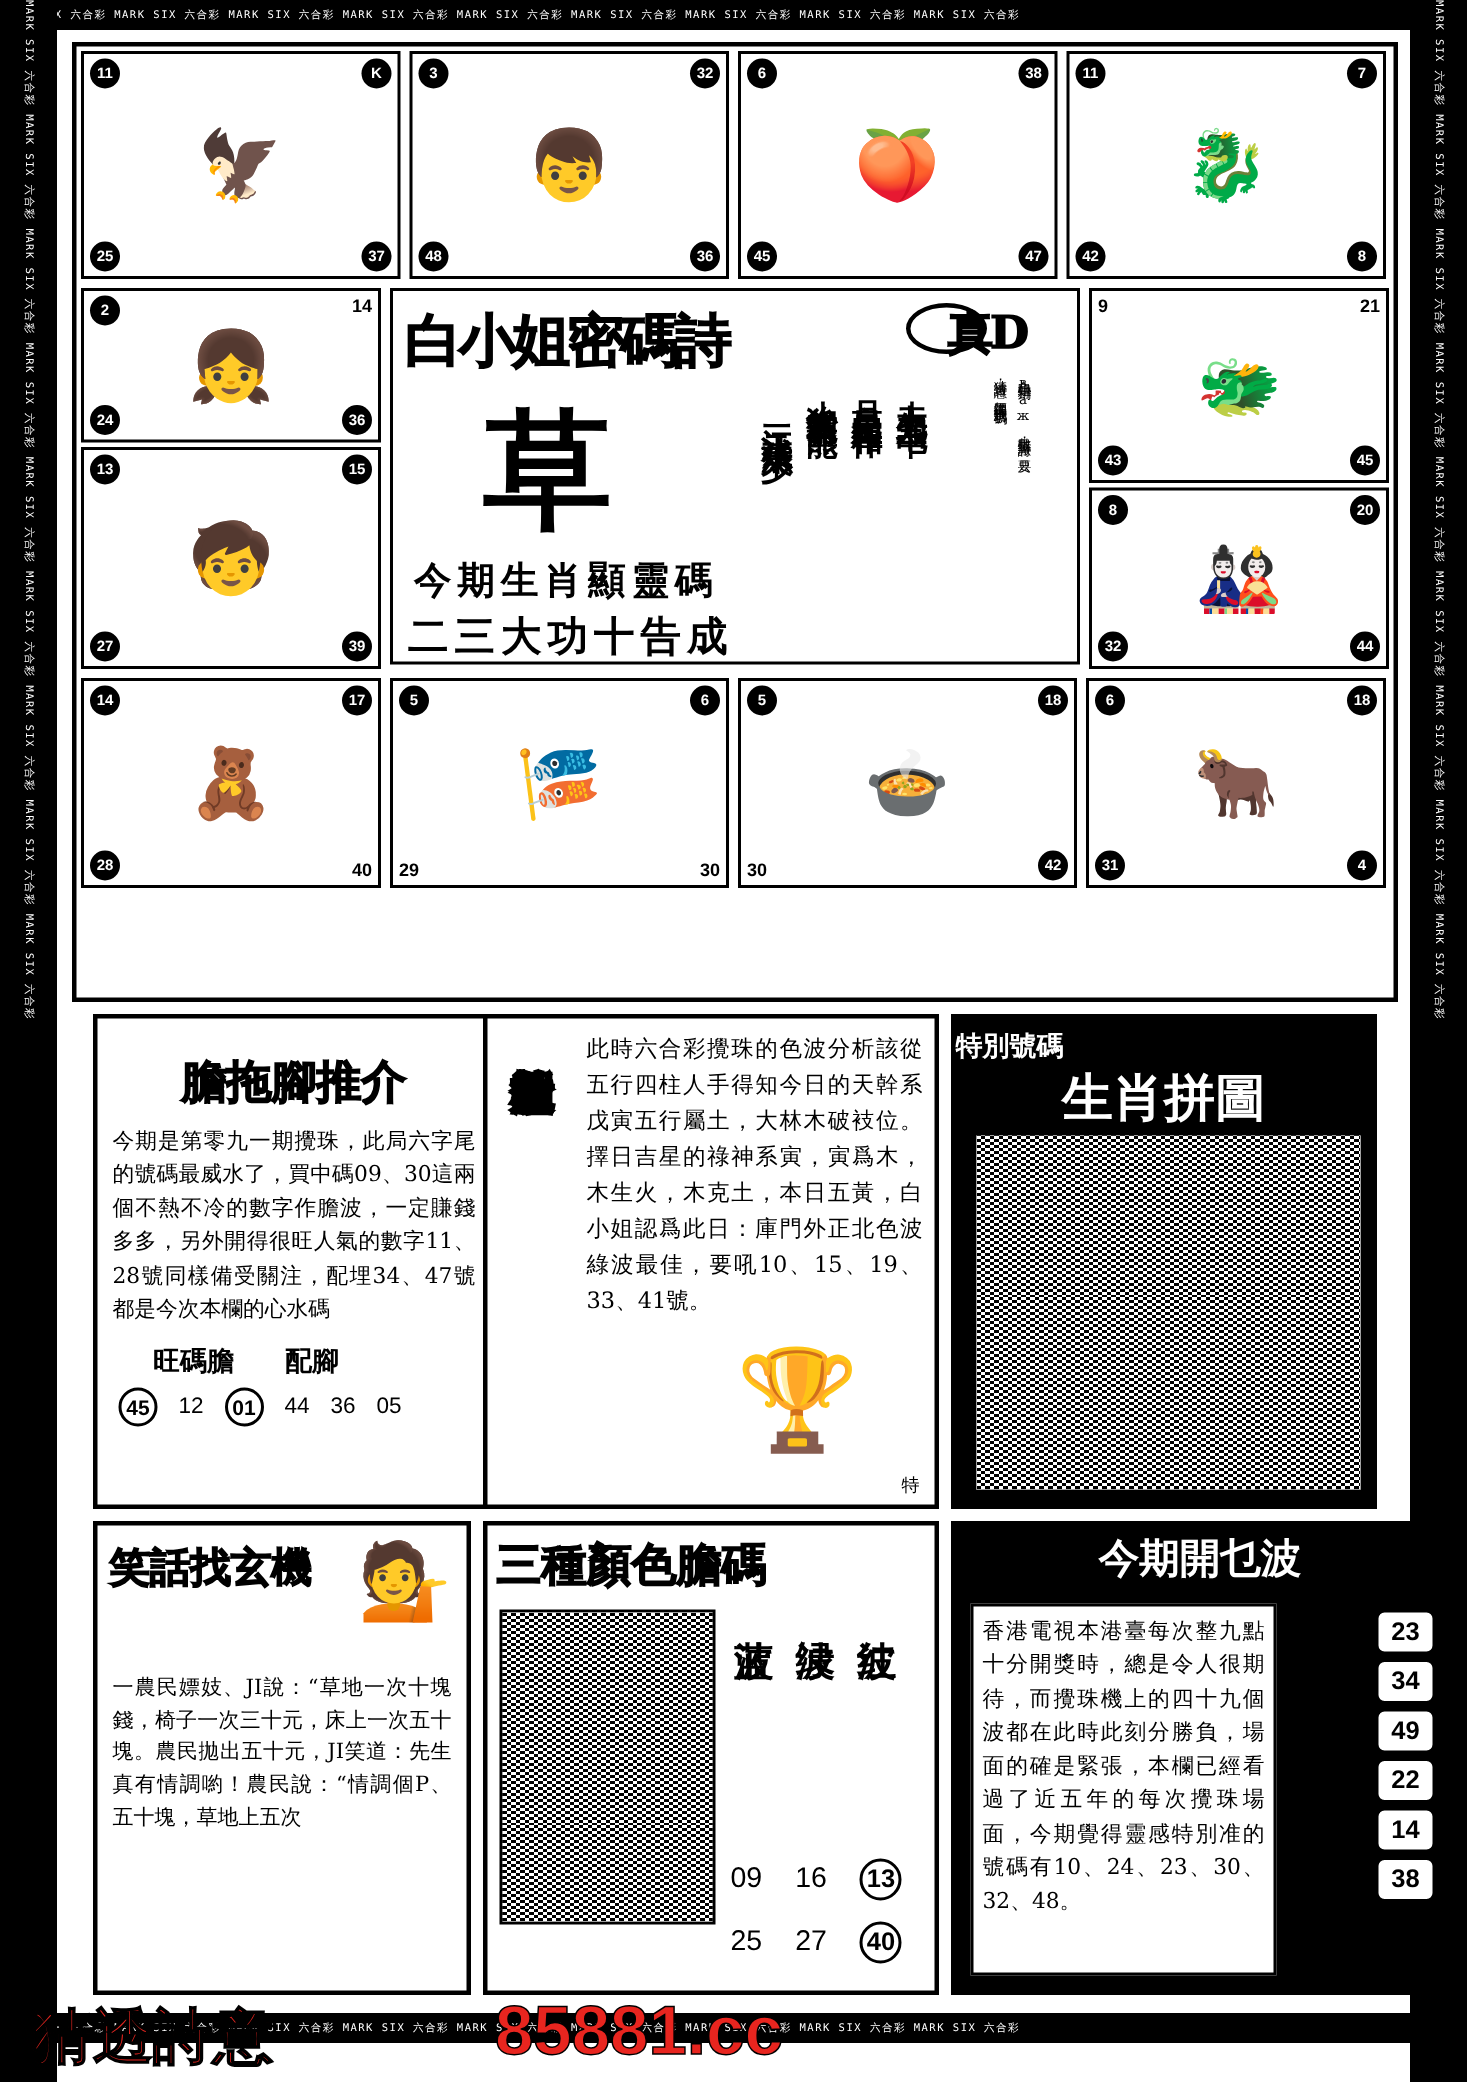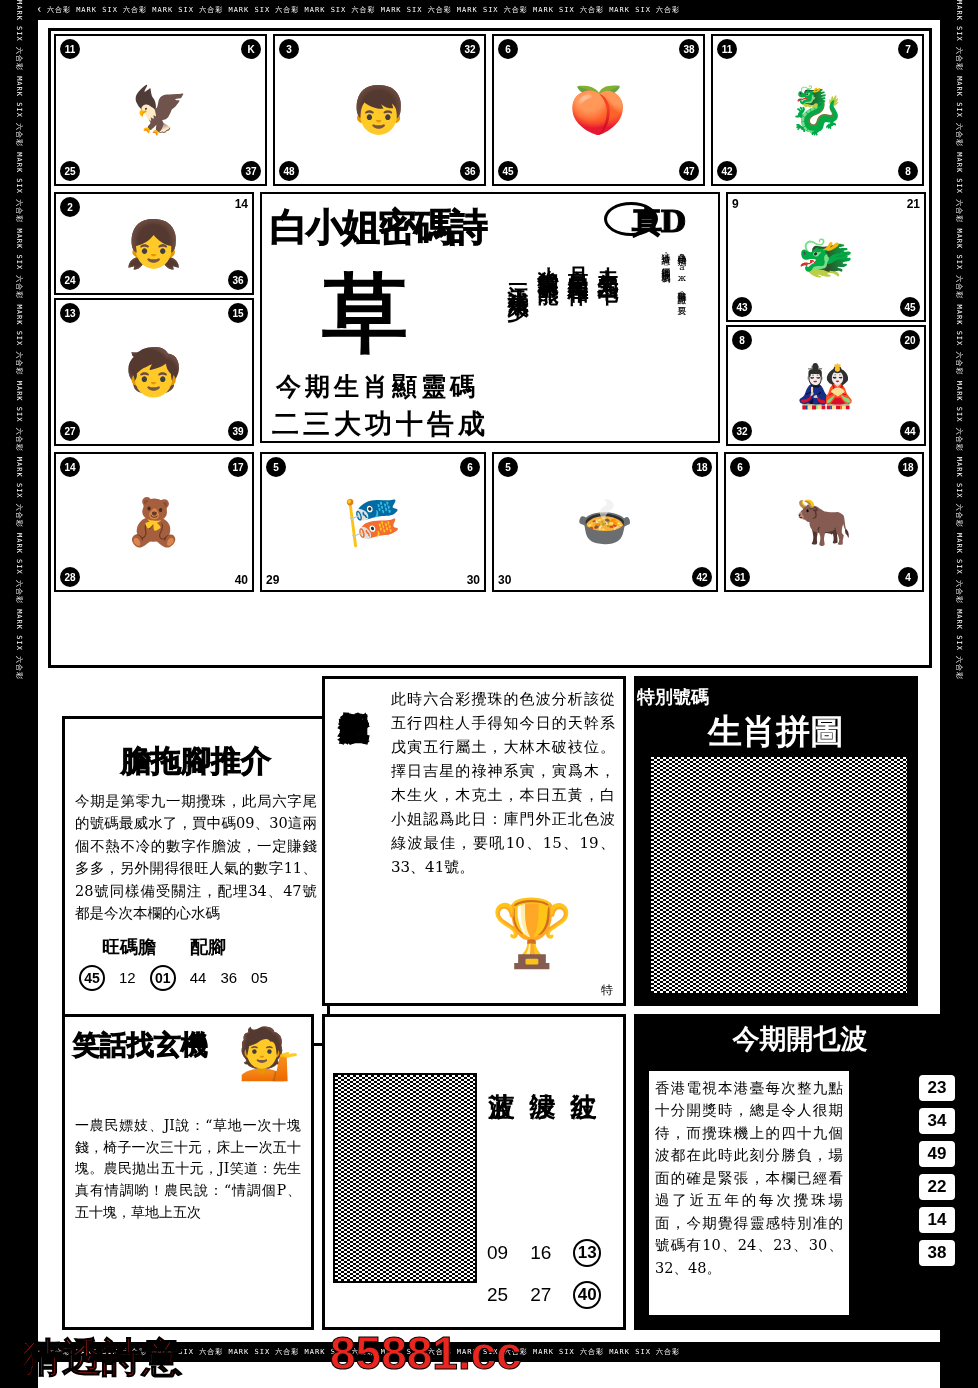--- a/index.html
+++ b/index.html
@@ -404,21 +404,21 @@
         <span class="corner bl">
             <span class="ballnum">31</span>
           </span>
         <span class="corner br">
             <span class="ballnum">4</span>
           </span>
       </div>
     </div>
   </div>
 
-  <div class="panel" style="left:62px; top:716px; width:268px; height:330px;">
+  <div class="panel" style="left:62px; top:676px; width:268px; height:330px;">
     <div class="panel-head" style="font-size:30px; text-align:center; margin-top:22px; -webkit-text-stroke:1px #000;">膽拖腳推介</div>
     <div class="body-text" style="margin:8px 10px 0 10px;">今期是第零九一期攪珠，此局六字尾的號碼最威水了，買中碼09、30這兩個不熱不冷的數字作膽波，一定賺錢多多，另外開得很旺人氣的數字11、28號同樣備受關注，配埋34、47號都是今次本欄的心水碼</div>
     <div style="display:flex; gap:34px; margin:10px 0 0 14px;">
       <span class="panel-head" style="font-size:18px;padding-left:23px;">旺碼膽</span>
       <span class="panel-head" style="font-size:18px;">配腳</span>
     </div>
     <div class="ballrow" style="margin:6px 0 0 14px;">
       <span class="ocirc">45</span>
       <span class="num">12</span>
       <span class="ocirc">01</span>
@@ -443,20 +443,21 @@
     </div>
   </div>
 
   <div class="panel" style="left:62px; top:1014px; width:252px; height:316px;">
     <div class="panel-head" style="font-size:27px; margin:10px 0 0 8px; -webkit-text-stroke:1px #000;">笑話找玄機</div>
     <div style="position:absolute; right:10px; top:8px; font-size:50px;">💁</div>
     <div class="body-text" style="margin:52px 10px 0 10px; font-size:14px;">一農民嫖妓、JI說：“草地一次十塊錢，椅子一次三十元，床上一次五十塊。農民拋出五十元，JI笑道：先生真有情調喲！農民說：“情調個P、五十塊，草地上五次</div>
   </div>
 
   <div class="panel" style="left:322px; top:1014px; width:304px; height:316px;">
+    <div class="panel-head" style="font-size:30px; margin:6px 0 0 6px; -webkit-text-stroke:1px #000;">三種顏色膽碼</div>
     <div style="position:absolute; left:8px; top:56px; width:144px; height:210px; background:#fff; border:2px solid #000;">
       <div class="mosaic noise"></div>
     </div>
     <div style="position:absolute; left:160px; top:56px; display:flex; gap:6px;">
       <span style="font-size:26px;font-weight:bold;font-family:'DejaVu Serif',serif;writing-mode:vertical-rl;">蓝波</span>
       <span style="font-size:26px;font-weight:bold;font-family:'DejaVu Serif',serif;writing-mode:vertical-rl;">绿波</span>
       <span style="font-size:26px;font-weight:bold;font-family:'DejaVu Serif',serif;writing-mode:vertical-rl;">红波</span>
     </div>
     <div style="position:absolute; left:162px; top:222px; display:flex; gap:22px; align-items:center;">
       <span class="num" style="font-size:19px;">09</span>

